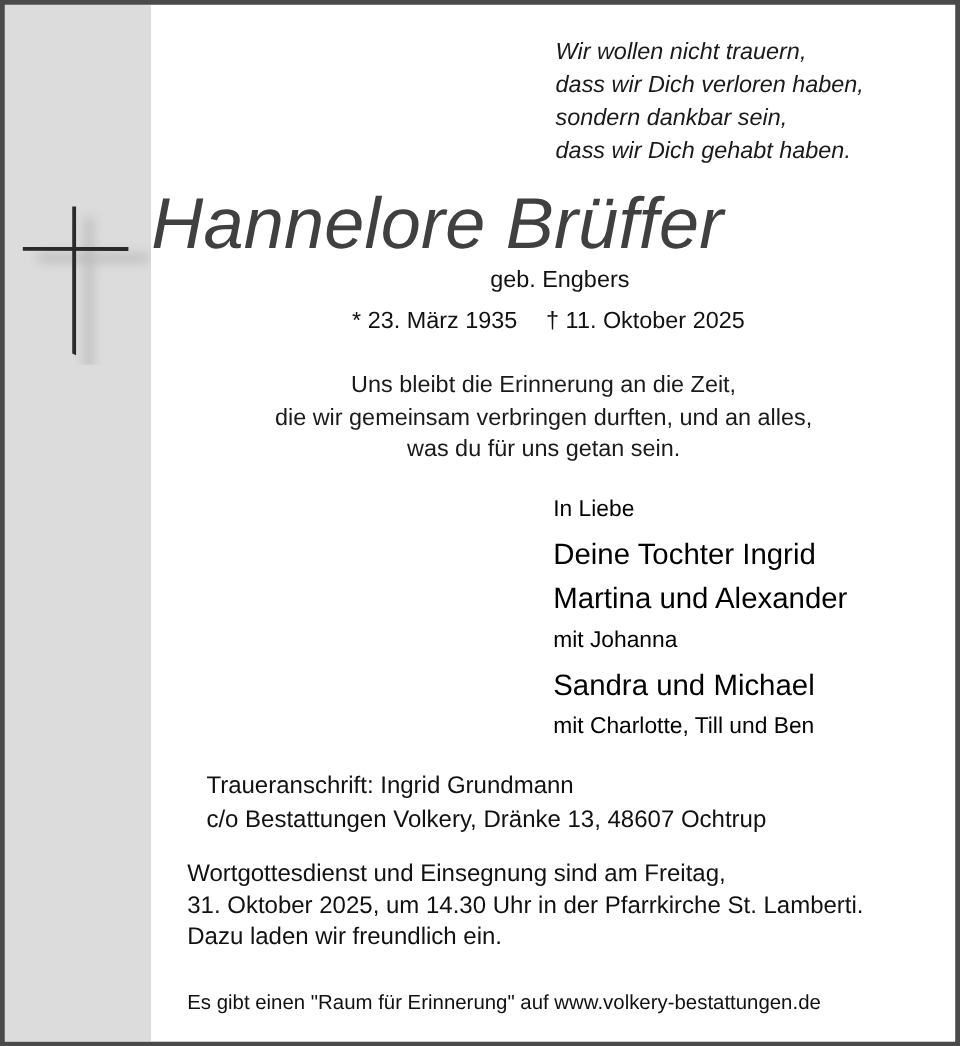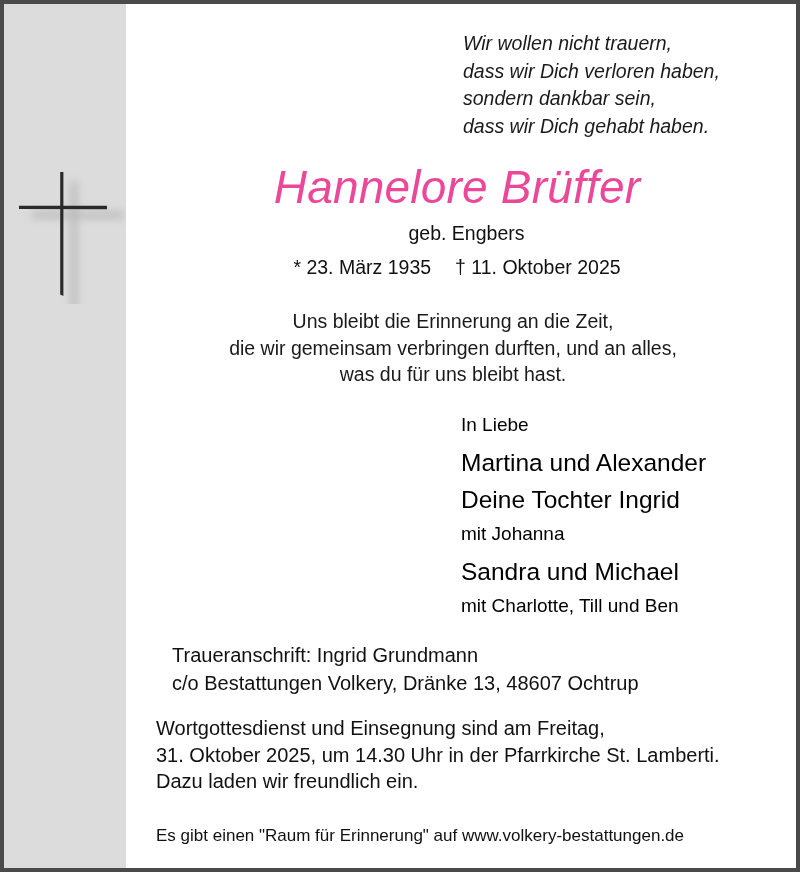--- a/index.html
+++ b/index.html
@@ -67,26 +67,25 @@
     white-space: nowrap;
   }
   .epigraph div { }
 
   
   .name {
     position: absolute;
     left: 0;
     right: 0;
     top: 157px;
-    text-align: center;
     font-style: italic;
     font-weight: 400;
-    font-size: 46px;
+    font-size: 60px;
     line-height: 52px;
-    color: #ec4899;
+    color: #404040;
     letter-spacing: 0.2px;
     padding-right: 8px;
     box-sizing: border-box;
   }
   .maidenname {
     position: absolute;
     left: 0;
     right: 0;
     top: 218px;
     text-align: center;
@@ -220,27 +219,27 @@
 
     <div class="name">Hannelore Brüffer</div>
     <div class="maidenname">geb. Engbers</div>
     <div class="dates">
       <span>* 23. März 1935</span><span class="gap"></span><span>† 11. Oktober 2025</span>
     </div>
 
     <div class="verse">
       <div>Uns bleibt die Erinnerung an die Zeit,</div>
       <div>die wir gemeinsam verbringen durften, und an alles,</div>
-      <div>was du für uns bleibt hast.</div>
+      <div>was du für uns getan sein.</div>
     </div>
 
     <div class="mourners">
       <div class="m-intro">In Liebe</div>
+      <div class="m-major">Deine Tochter Ingrid</div>
       <div class="m-major">Martina und Alexander</div>
-      <div class="m-major">Deine Tochter Ingrid</div>
       <div class="m-minor">mit Johanna</div>
       <div class="m-major">Sandra und Michael</div>
       <div class="m-minor m-last">mit Charlotte, Till und Ben</div>
     </div>
 
     <div class="address">
       <div>Traueranschrift: Ingrid Grundmann</div>
       <div>c/o Bestattungen Volkery, Dränke 13, 48607 Ochtrup</div>
     </div>
 

